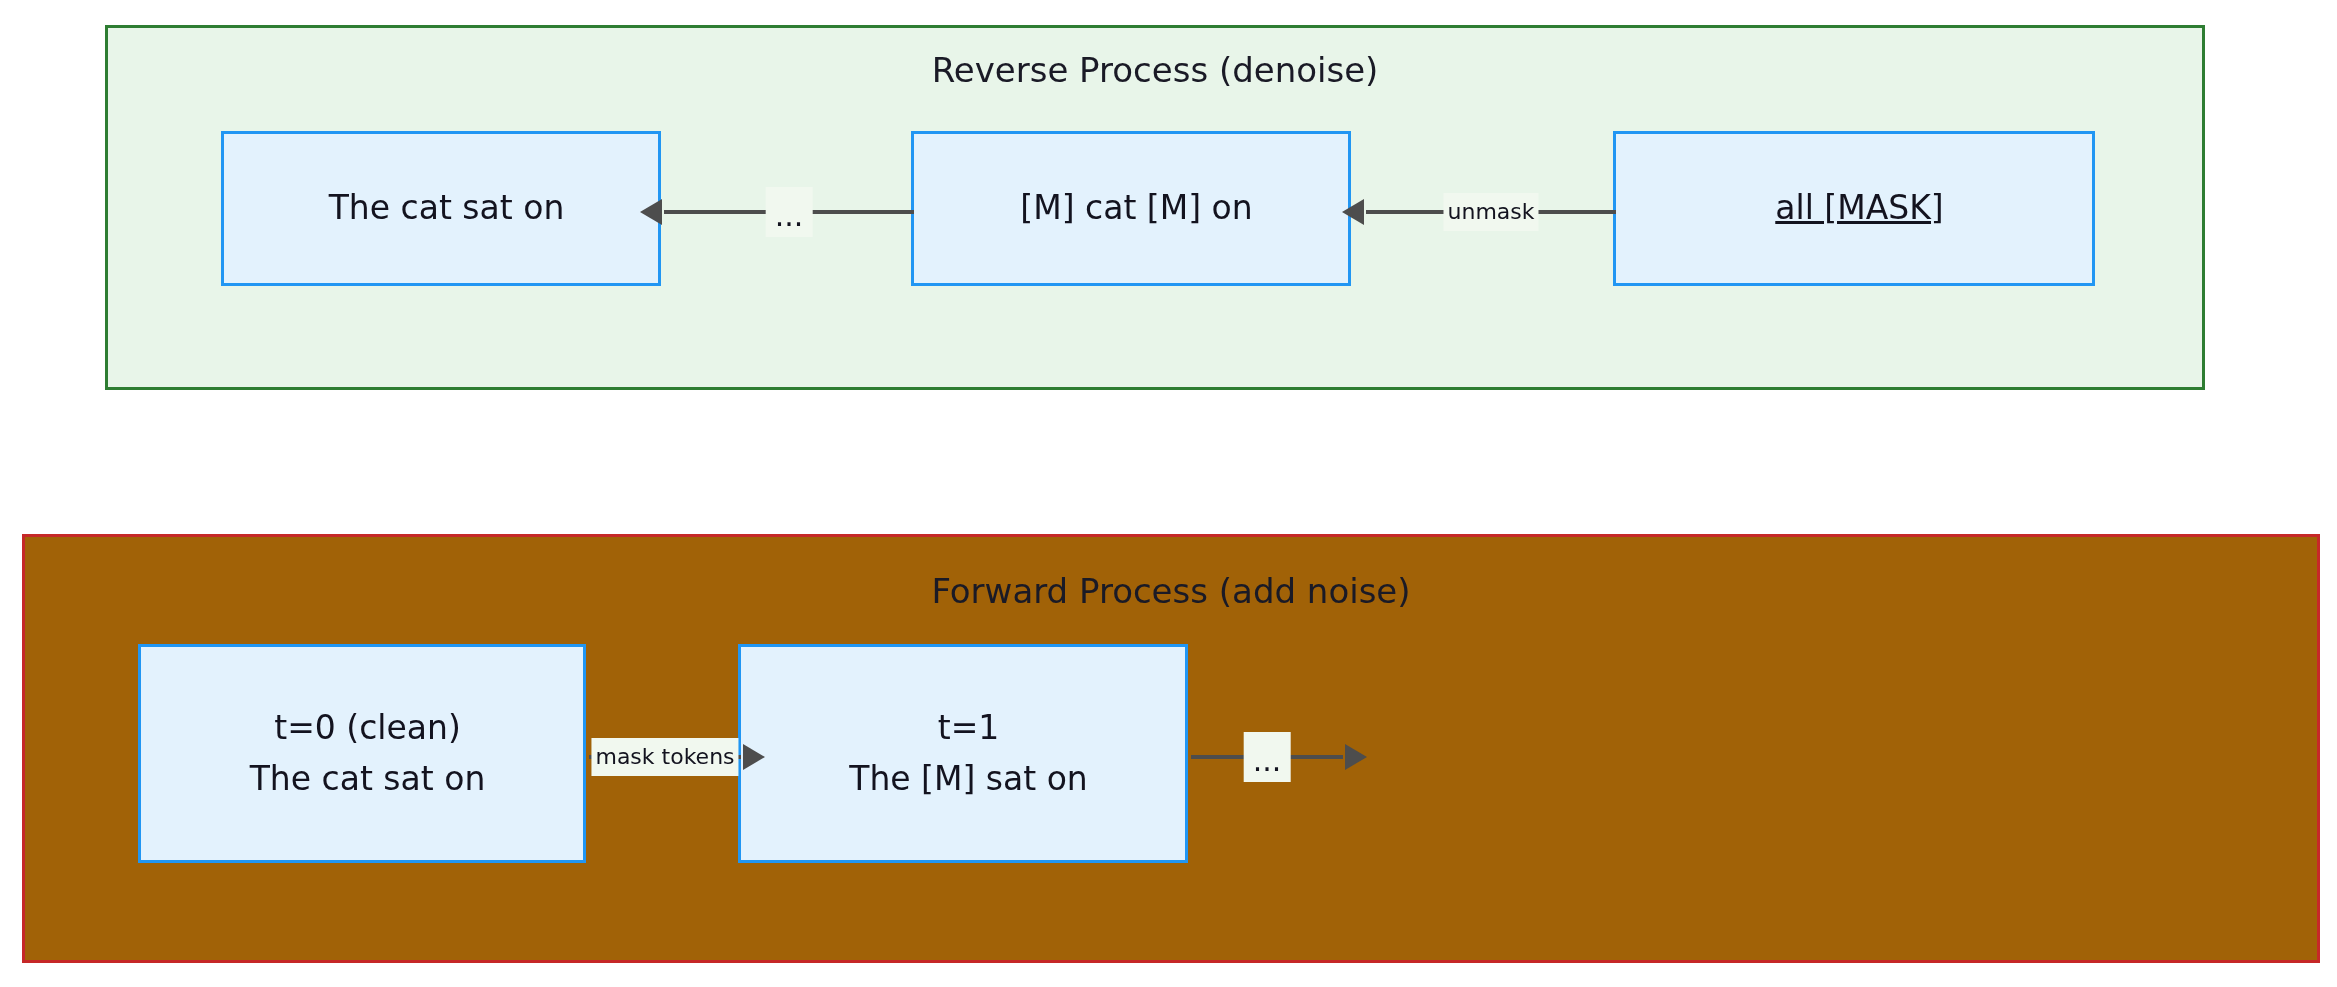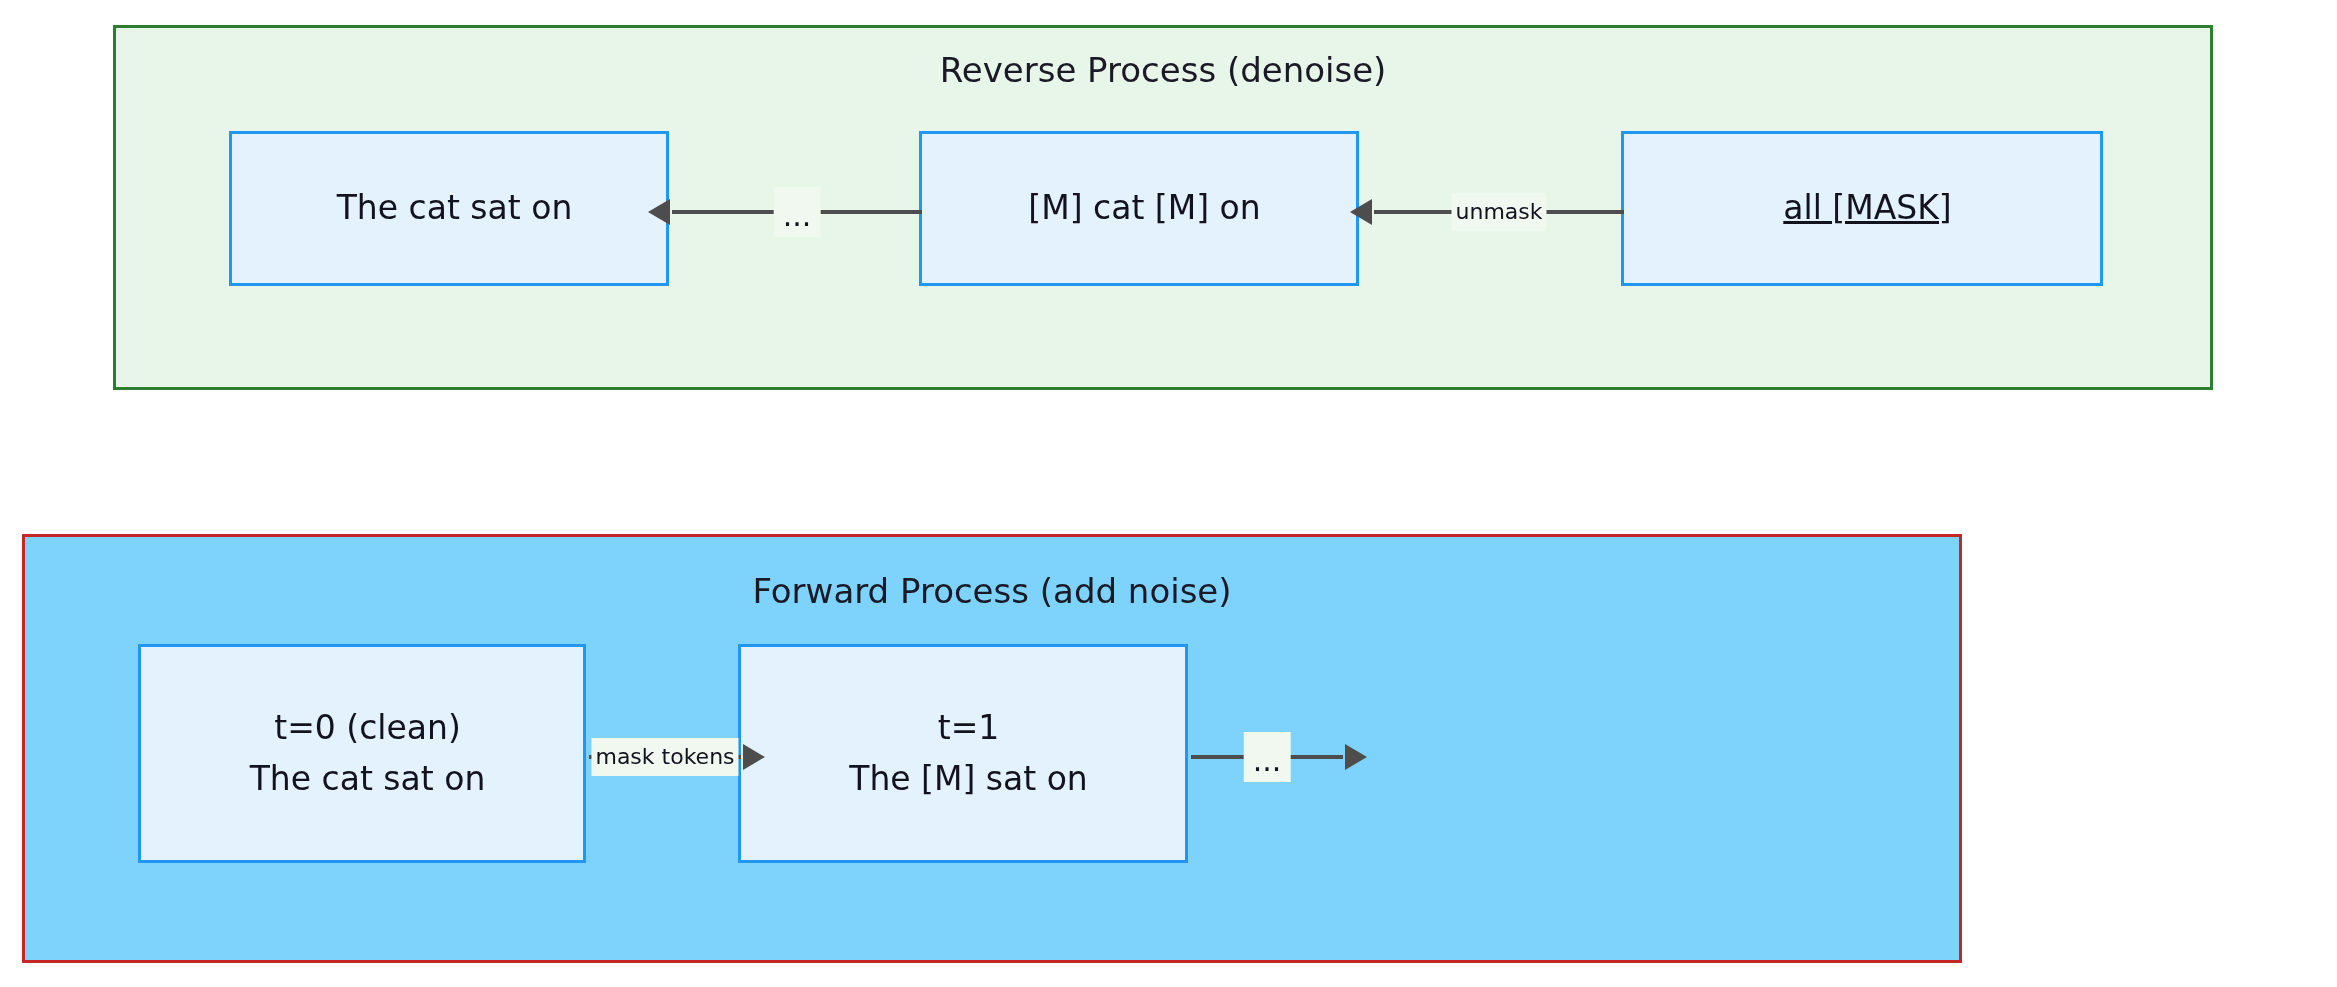--- a/index.html
+++ b/index.html
@@ -30,36 +30,36 @@
     position: absolute;
     left: 0;
     right: 0;
     text-align: center;
     font-size: 34px;
     color: #1a1a26;
     white-space: nowrap;
   }
 
   #reverse-container {
-    left: 113px;
+    left: 105px;
     top: 25px;
     width: 2100px;
     height: 365px;
     border: 3px solid #2e7d32;
     background: #e8f5e9;
   }
   #reverse-title { top: 22px; }
 
   #forward-container {
     left: 22px;
     top: 534px;
-    width: 1940px;
+    width: 2298px;
     height: 429px;
     border: 3px solid #c62828;
-    background: #7dd3fc;
+    background: #a16207;
     text-decoration: underline;
   }
   #forward-title { top: 34px; }
 
   
   .node {
     position: absolute;
     box-sizing: border-box;
     border: 3px solid #2196f3;
     background: #e3f2fd;

